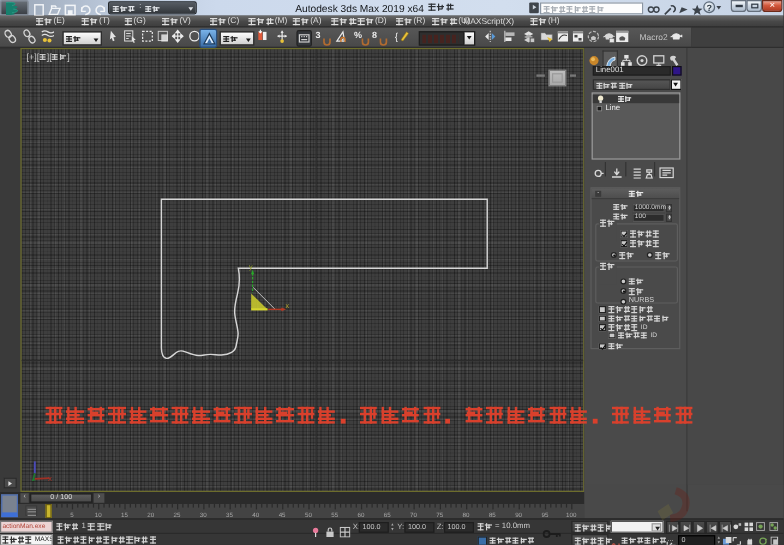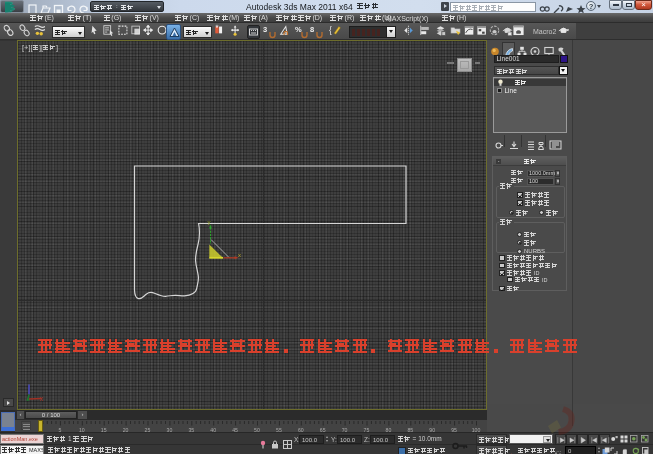--- a/index.html
+++ b/index.html
@@ -81,21 +81,21 @@
             <b></b>
           </span></span>
         <span style="position:absolute;left:25px;top:1px;color:#e3e6ea;font-size:6px">:</span>
         <span style="position:absolute;left:30px;top:2.5px"><span class="k s6" style="color:#e3e6ea">
             <b></b>
             <b></b>
           </span></span>
         <i style="position:absolute;right:2px;top:4px;width:0;height:0;border:2.5px solid transparent;border-top:3px solid #dfe3e8;border-bottom:0"></i>
       </div>
       <div class="abs" style="left:88px;top:1px;width:1px;height:11px"></div>
-      <div class="abs" style="left:246px;top:2px;font-size:8.5px;color:#15181c">Autodesk 3ds Max  2011 x64</div>
+      <div class="abs" style="left:246px;top:2px;font-size:8.5px;color:#15181c">Autodesk 3ds Max  2019 x64</div>
       <div class="abs" style="left:357px;top:3px"><span class="k s7" style="color:#2a2e33">
           <b></b>
           <b></b>
           <b></b>
         </span></div>
       <div class="abs" style="left:441px;top:2px;width:8px;height:9px;background:#3e444b;border-radius:1px">
         <i style="position:absolute;left:2.5px;top:2px;width:0;height:0;border:2.5px solid transparent;border-left:3.5px solid #cdd5de;border-right:0"></i>
       </div>
       <div class="abs" style="left:450px;top:2px;width:86px;height:9.5px;background:#fdfdfd;border:1px solid #8a96a4">
         <span style="position:absolute;left:2px;top:2px"><span class="k s6" style="color:#a8aeb5">

